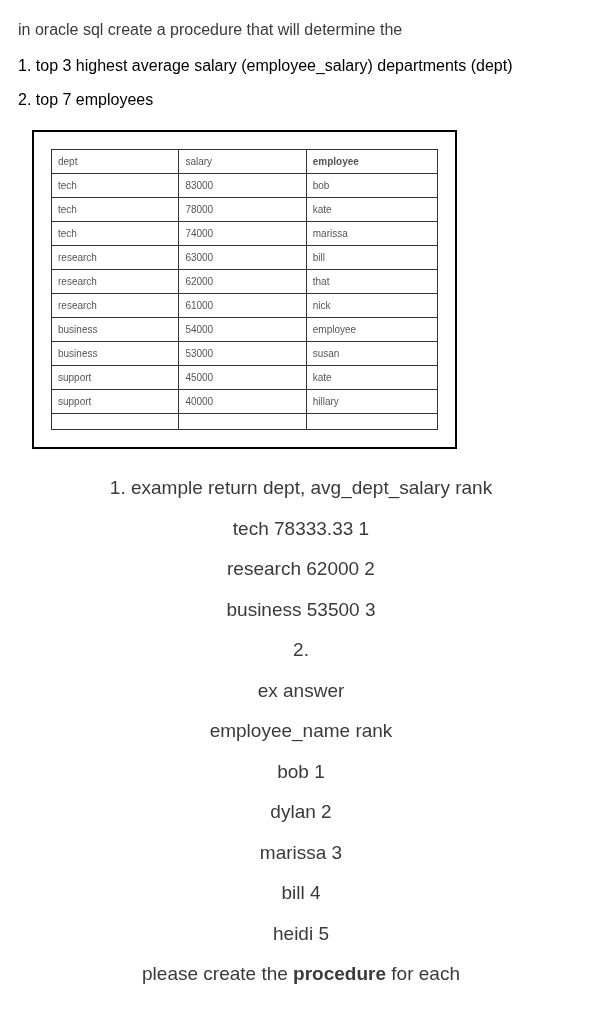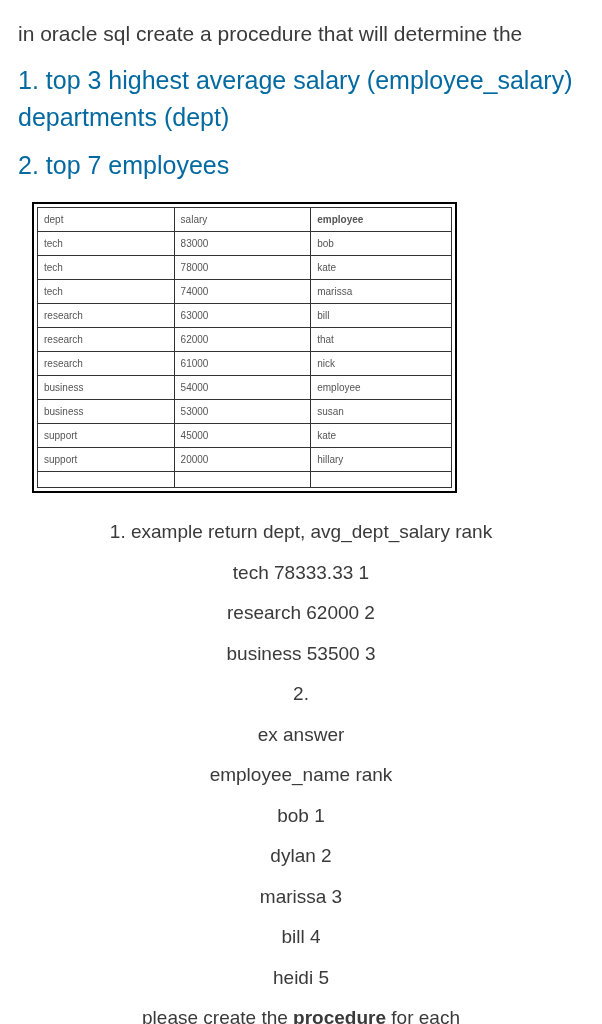--- a/index.html
+++ b/index.html
@@ -9,33 +9,33 @@
     }
     body {
       font-family: Arial, Helvetica, sans-serif;
       background: #ffffff;
       color: #333333;
       padding: 18px 18px 18px 18px;
       width: 602px;
       line-height: 1.5;
     }
     .para {
-      font-size: 21px;
+      font-size: 16px;
       color: #3a3a3a;
       margin-bottom: 12px;
       font-weight: 400;
     }
     .list-item {
-      font-size: 25px;
-      color: #0369a1;
+      font-size: 16px;
+      color: #000000;
       margin-bottom: 10px;
     }
     .table-wrap {
       border: 2px solid #000;
-      padding: 3px;
+      padding: 17px;
       margin: 8px 0 18px 14px;
       width: 425px;
       display: inline-block;
     }
     table {
       border-collapse: collapse;
       width: 100%;
     }
     td {
       border: 1px solid #333;
@@ -120,21 +120,21 @@
       <td>53000</td>
       <td>susan</td>
     </tr>
     <tr>
       <td>support</td>
       <td>45000</td>
       <td>kate</td>
     </tr>
     <tr>
       <td>support</td>
-      <td>20000</td>
+      <td>40000</td>
       <td>hillary</td>
     </tr>
     <tr class="empty-row">
       <td></td>
       <td></td>
       <td></td>
     </tr>
   </tbody>
     </table>
 </div>

